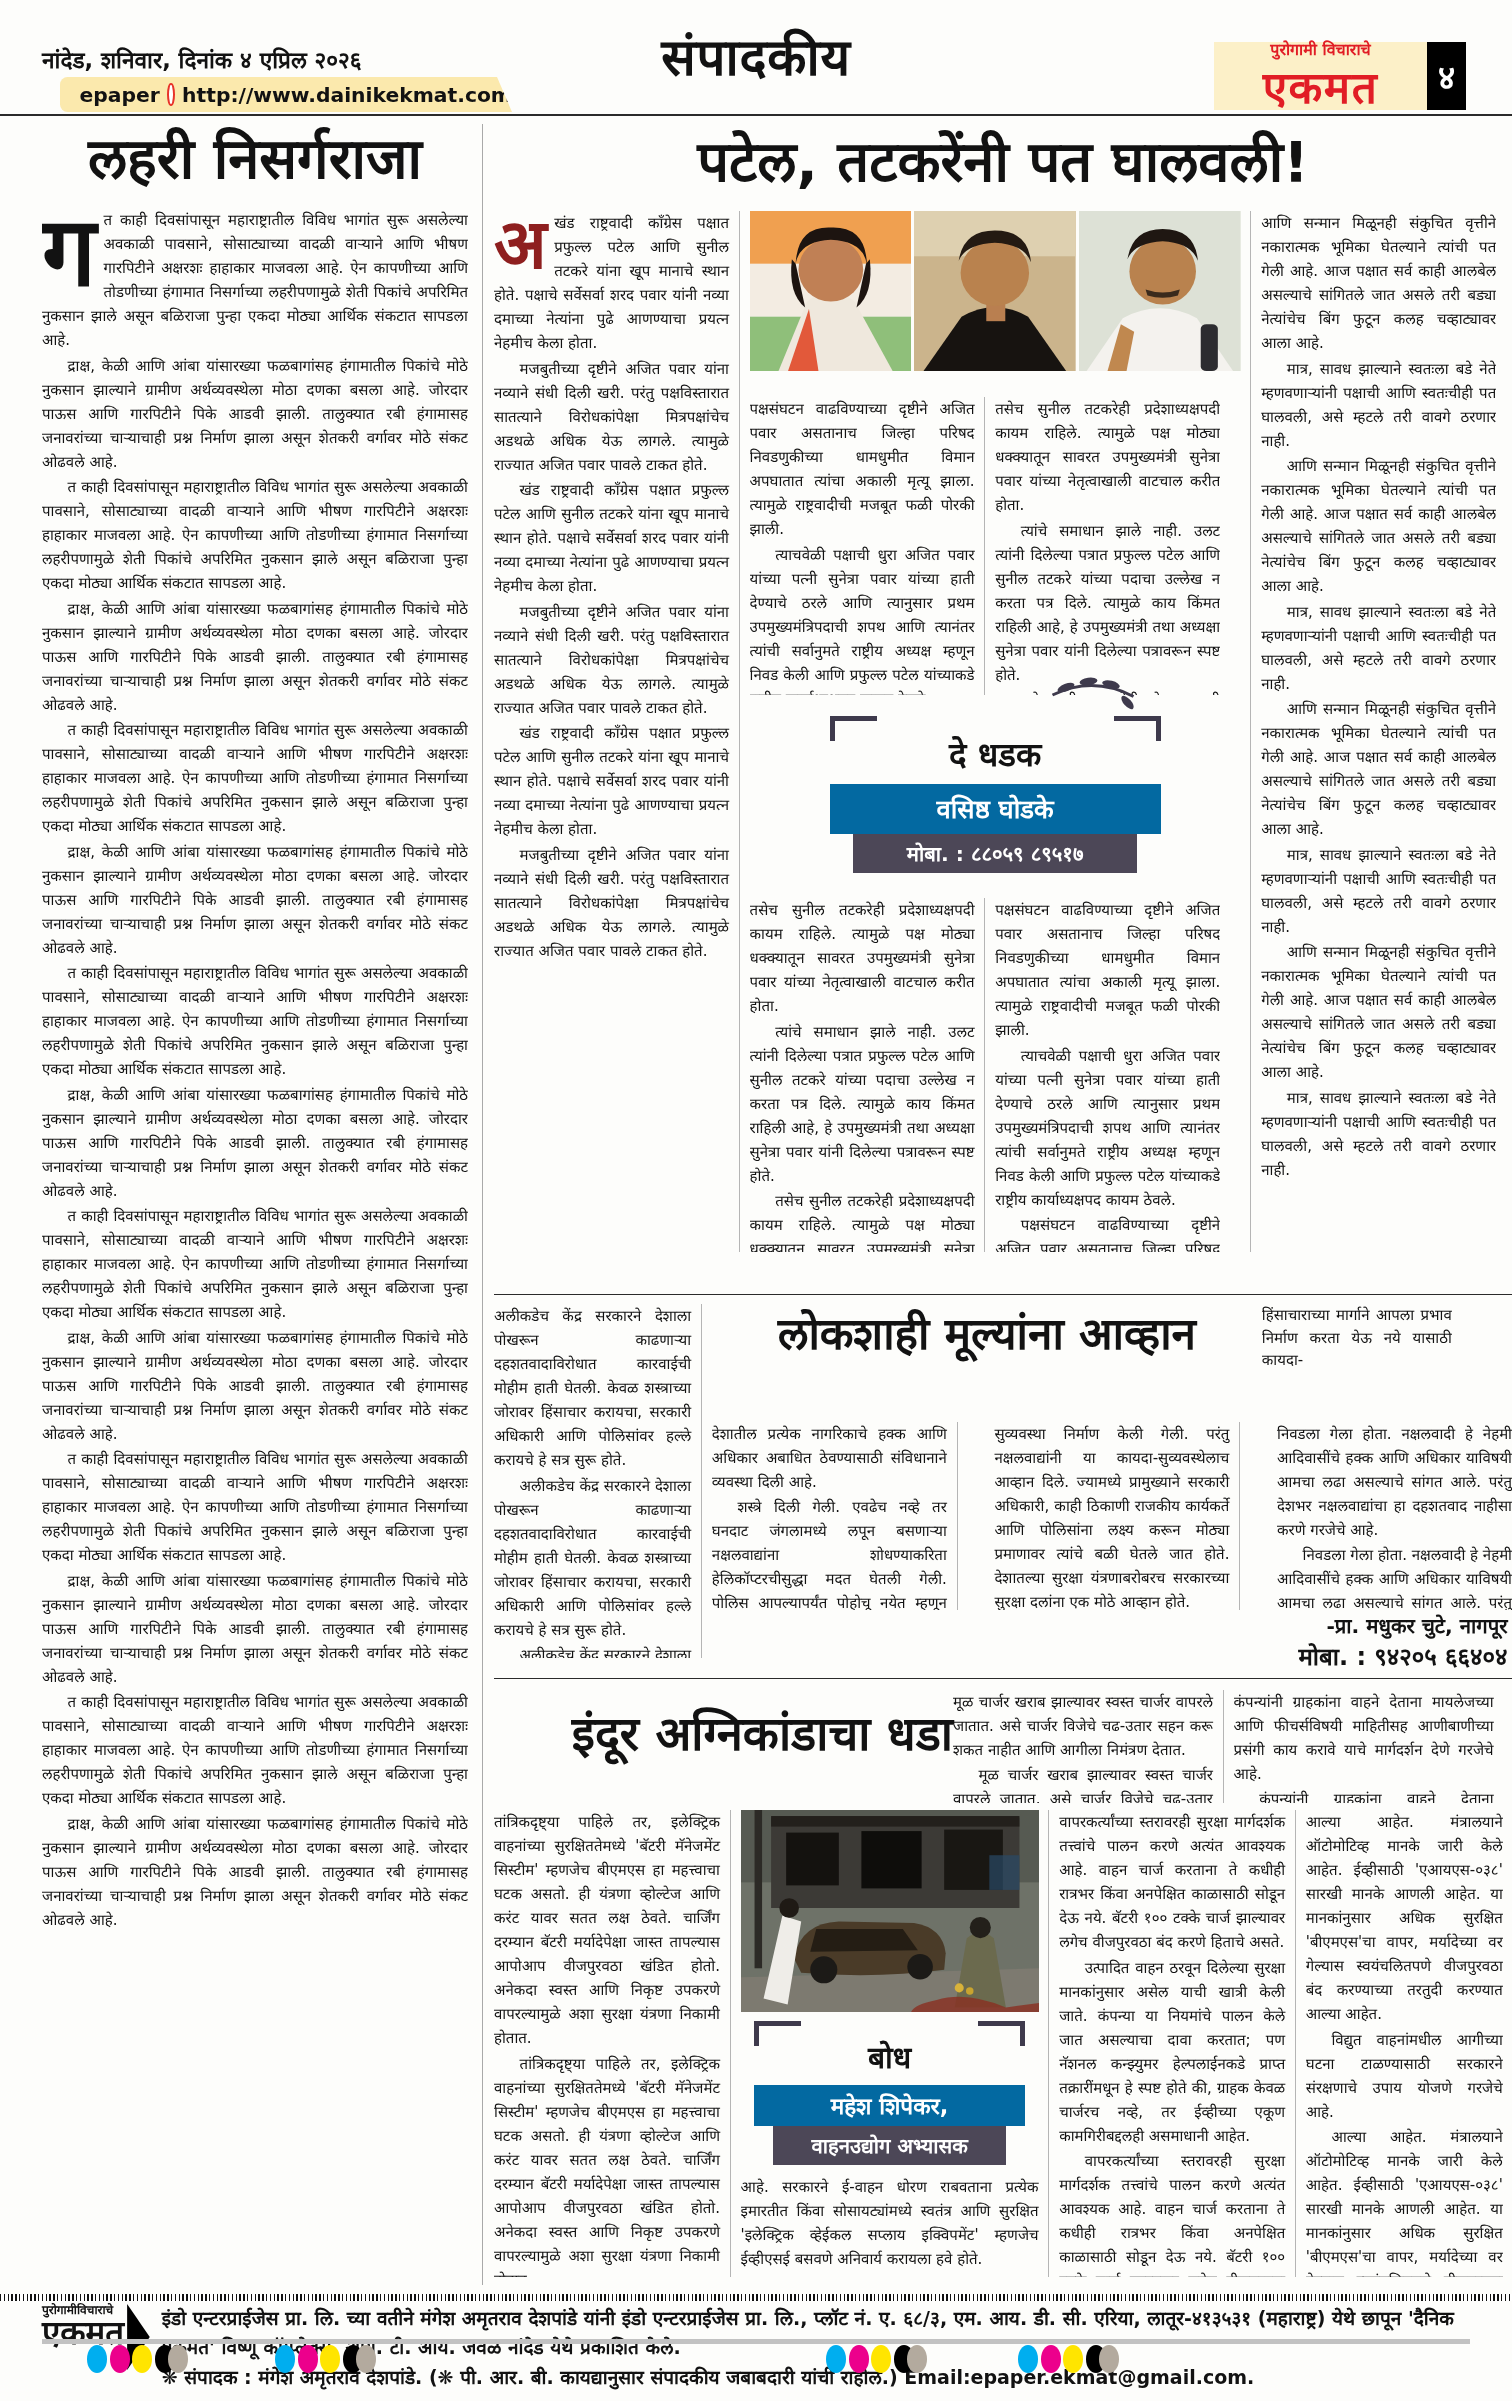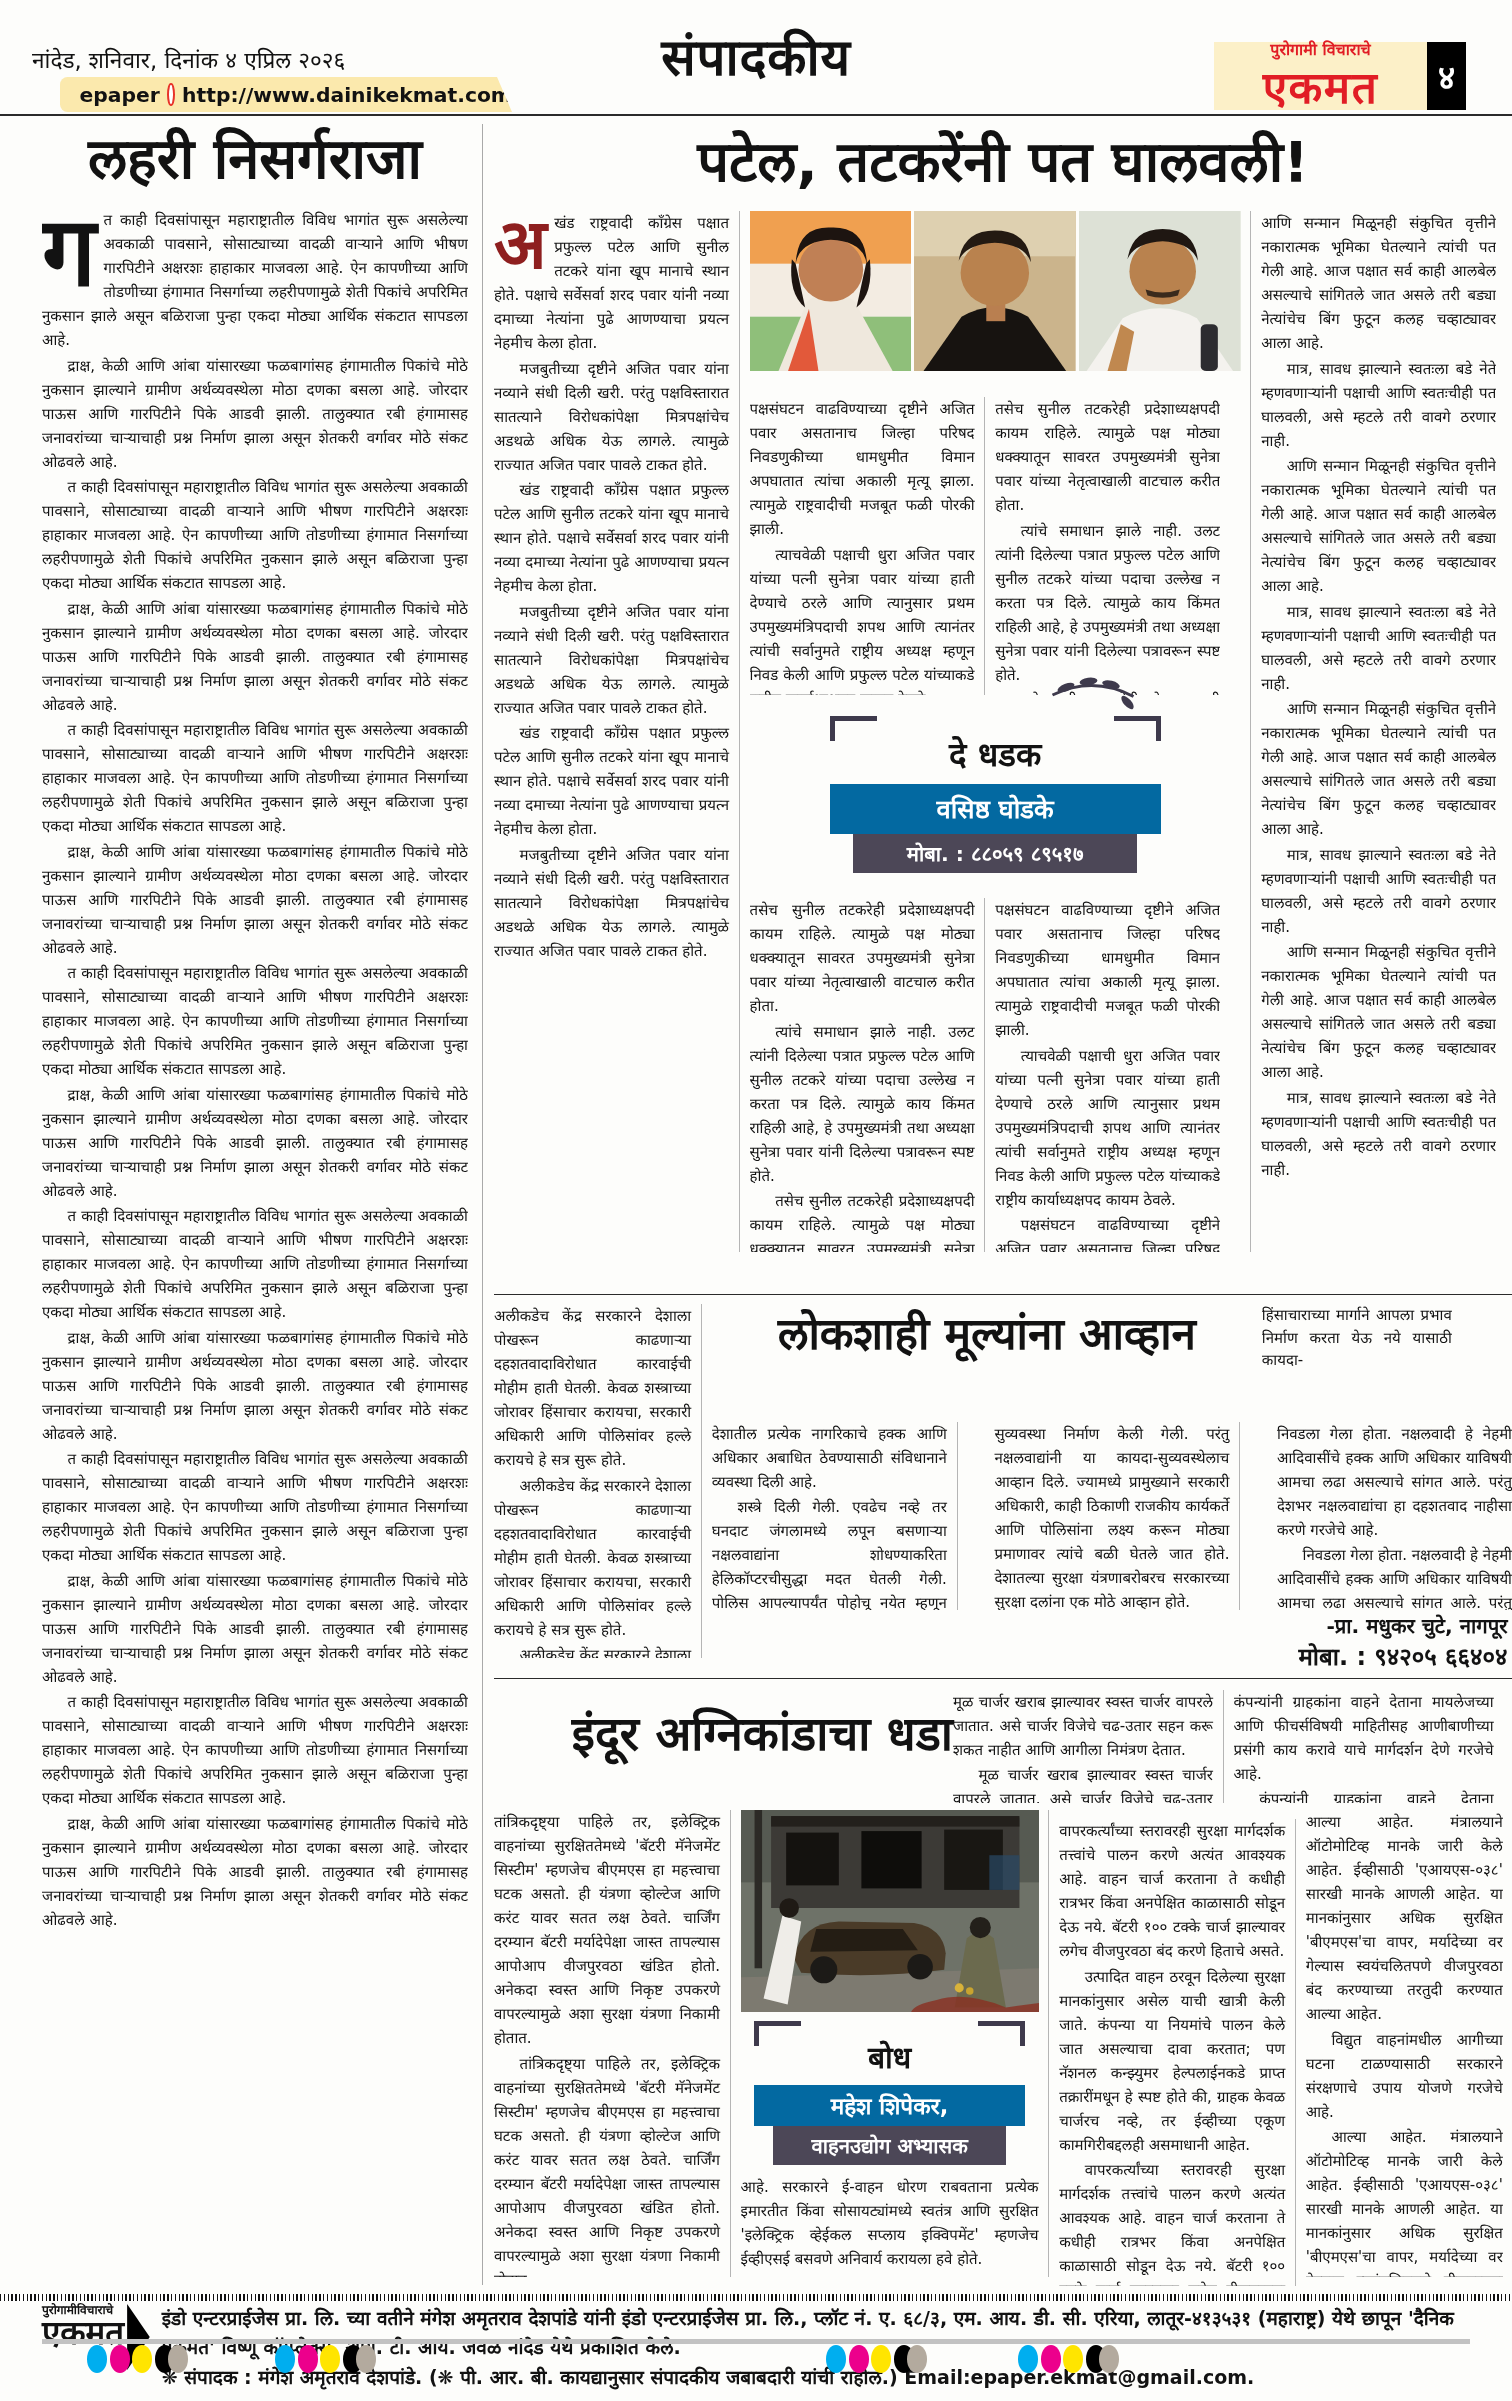--- a/index.html
+++ b/index.html
@@ -1,19 +1,19 @@
 <!DOCTYPE html>
 <html lang="mr" style="font-size:12px"><head>
 <meta charset="utf-8">
 <style>
   html,body{margin:0;padding:0;background:#e8e8e8;}
   .page{position:relative;width:1512px;height:2401px;background:#fdfdfb;margin:0 auto;
         font-family:"DejaVu Sans","Liberation Sans",sans-serif;color:#121212;overflow:hidden;}
   
-  .dateline{position:absolute;left:32px;top:44px;font-size:22.6px;font-weight:400;}
+  .dateline{position:absolute;left:42px;top:44px;font-size:22.6px;font-weight:700;}
   .epaper-pill{position:absolute;left:60px;top:77px;width:452px;height:35px;background:#fbe9ad;
         border-radius:7.5px 0 0 7.5px;clip-path:polygon(0 0,calc(100% - 15px) 0,100% 100%,0 100%);
         display:flex;align-items:center;gap:7.5px;padding-left:19.6px;box-sizing:border-box;}
   .epaper-label{font-size:20.3px;font-weight:700;}
   .link-dot{width:19.6px;height:19.6px;border-radius:50%;background:#e8342a;display:inline-block;
         border:2.3px solid #e8342a;box-shadow:inset 0 0 0 3px #fff;}
   .epaper-url{font-size:20.3px;font-weight:600;}
   .section-title{position:absolute;left:50%;top:19.6px;transform:translateX(-50%);
         font-size:51px;font-weight:800;letter-spacing:0.8px;}
   .masthead{position:absolute;left:1214px;top:42px;width:213px;height:68px;background:#fcf0c8;
@@ -80,21 +80,21 @@
   .ind-top .c{width:260px;height:113px;}
   .ind-body{display:flex;margin-top:7.5px;height:467px;}
   .ind-c1{width:226px;height:467px;}
   .ind-center{width:298px;display:flex;flex-direction:column;}
   .ind-center svg{width:100%;height:202px;display:block;margin-bottom:7.5px;}
   .ind-center .attr-wrap{width:271px;margin-top:1.5px;}
   .ind-center .attr-title{font-size:30px;}
   .ind-center .attr-band{font-size:22.6px;padding:5.3px 0;}
   .ind-center .attr-band2{font-size:20.3px;}
   .ind-center .after{height:98px;}
-  .ind-c3{width:226px;height:467px;margin-top:9px;}
+  .ind-c3{width:226px;height:467px;}
   .ind-c4{width:197px;height:467px;}
   
   .footer-hatch{position:absolute;left:0;top:2294px;width:1512px;height:6.8px;
         background:repeating-linear-gradient(90deg,#111 0 1.5px,#fff 1.5px 3.8px);}
   .footer{position:absolute;left:42px;top:2304px;width:1431px;display:flex;align-items:flex-start;}
   .f-logo{display:flex;flex-direction:column;line-height:1;margin-right:3px;}
   .f-logo .t{font-size:12px;font-weight:800;}
   .f-logo .n{font-size:33px;font-weight:900;}
   .f-tri{width:22.6px;height:66px;background:#000;clip-path:polygon(0 0,100% 50%,0 100%);margin-right:12px;}
   .f-imprint{flex:1;}

